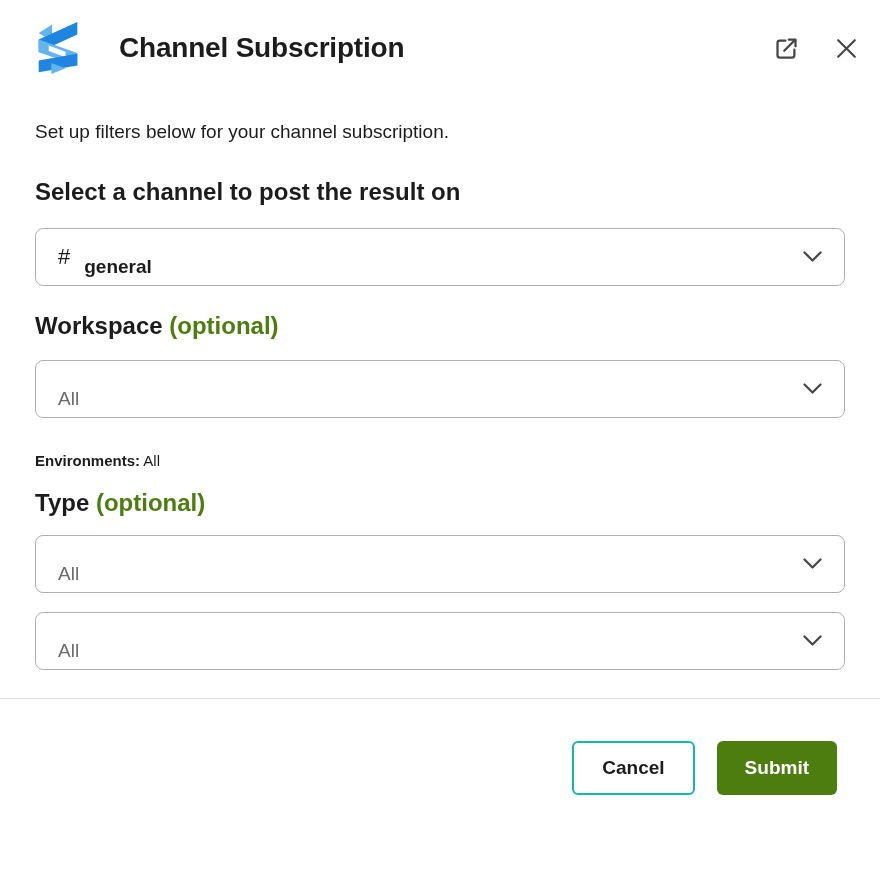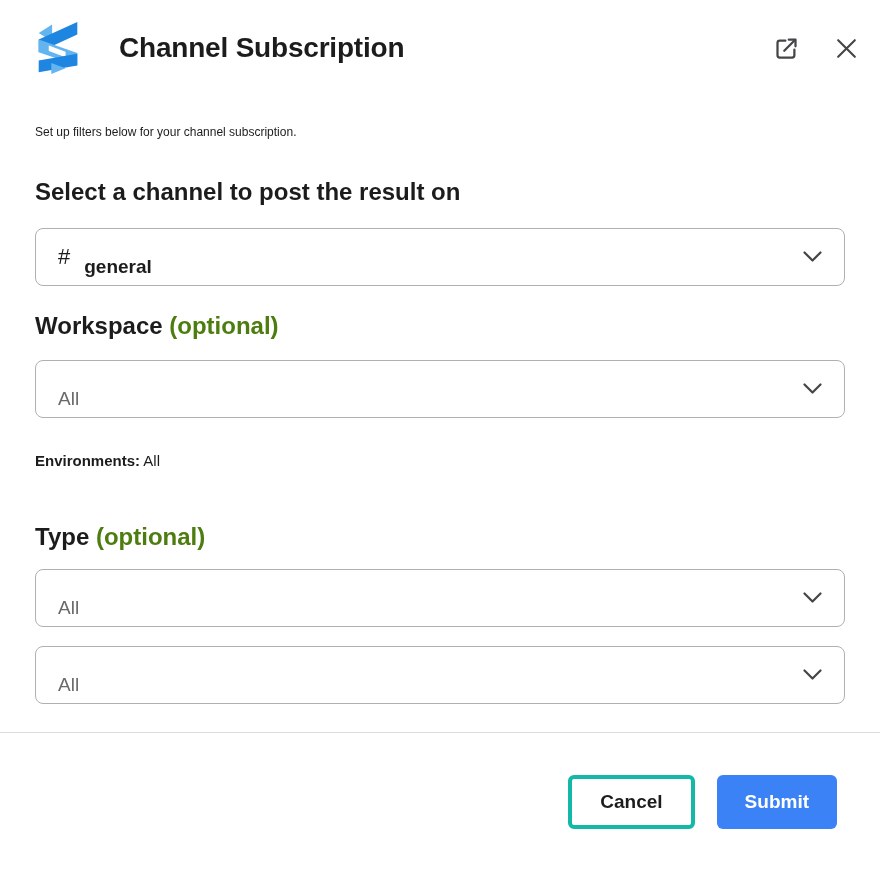--- a/index.html
+++ b/index.html
@@ -11,49 +11,49 @@
   .header { display:flex; align-items:center; padding:22px 17px 0 35px; }
   .logo { width:46px; height:52px; flex:0 0 auto; }
   .title { font-size:28px; font-weight:bold; margin-left:38px; letter-spacing:-0.2px; }
   .header-spacer { flex:1; }
   .icon-btn { background:none; border:none; cursor:pointer; padding:4px; display:flex; align-items:center; justify-content:center; }
   .icon-btn + .icon-btn { margin-left:26px; }
   .icon-btn svg { display:block; }
 
   
   .content { padding:0 35px; }
-  .intro { font-size:12px; line-height:28px; margin-top:44px; color:#1d1c1d; }
+  .intro { font-size:19px; line-height:28px; margin-top:44px; color:#1d1c1d; }
   .field-label { font-size:24px; font-weight:bold; line-height:28px; }
   .field-label .optional { font-weight:bold; color:#4d7c0f; }
   .lbl-channel { margin-top:32px; }
   .lbl-workspace { margin-top:26px; }
   .env-line { margin-top:29px; font-size:15px; line-height:28px; }
   .env-line .env-label { font-weight:bold; }
-  .lbl-type { margin-top:48px; }
+  .lbl-type { margin-top:14px; }
   .lbl-action { margin-top:27px; }
 
   .select { margin-top:22px; height:58px; border:1px solid #b0b0b4; border-radius:8px;
             display:flex; align-items:center; padding:0 22px; cursor:pointer; background:#fff; }
   .select-ws { margin-top:20px; }
   .select-type { margin-top:18px; }
   .select-action { margin-top:19px; }
   .select .value { font-size:19px;margin-top:20px; }
   .select .value.placeholder { color:#696969; }
   .select .value.selected { font-weight:bold; }
   .hash { font-size:22px; font-weight:normal; margin-right:14px; color:#1d1c1d; }
   .select .spacer { flex:1; }
   .chevron { flex:0 0 auto; }
 
   .divider { margin-top:28px; height:1px; background:#dddddd; width:100%; }
 
   
   .footer { display:flex; justify-content:flex-end; align-items:center; padding:42px 43px 0 0; }
   .btn { font-family:inherit; font-size:19px; font-weight:bold; height:54px; border-radius:6px;
          padding:0 28px; cursor:pointer; }
-  .btn-cancel { background:#ffffff; color:#1d1c1d; border:4px solid #14b8a6; margin-right:22px; }
+  .btn-cancel { background:#ffffff; color:#1d1c1d; border:2px solid #14b8a6; margin-right:22px; }
   .btn-submit { background:#007a5a; color:#ffffff; border:none; }
 </style>
 </head>
 <body>
 
 <div class="modal">
 
   <div class="header">
     <svg class="logo" viewBox="0 0 52 62" aria-hidden="true">
       <polygon class="logo-light" points="3,13 19,3 19,23" fill="#63b4ef"></polygon>
@@ -129,16 +129,16 @@
       <svg class="chevron" width="19" height="12" viewBox="0 0 19 12" fill="none" stroke="#454447" stroke-width="2.2" stroke-linecap="round" stroke-linejoin="round">
         <polyline points="1.5,1.5 9.5,9.5 17.5,1.5"></polyline>
       </svg>
     </div>
   </div>
 
   <div class="divider"></div>
 
   <div class="footer">
     <button class="btn btn-cancel">Cancel</button>
-    <button class="btn btn-submit" style="background: #3b82f6;">Submit</button>
+    <button class="btn btn-submit" style="background: #4d7c0f;">Submit</button>
   </div>
 
 </div>
 
 </body></html>

